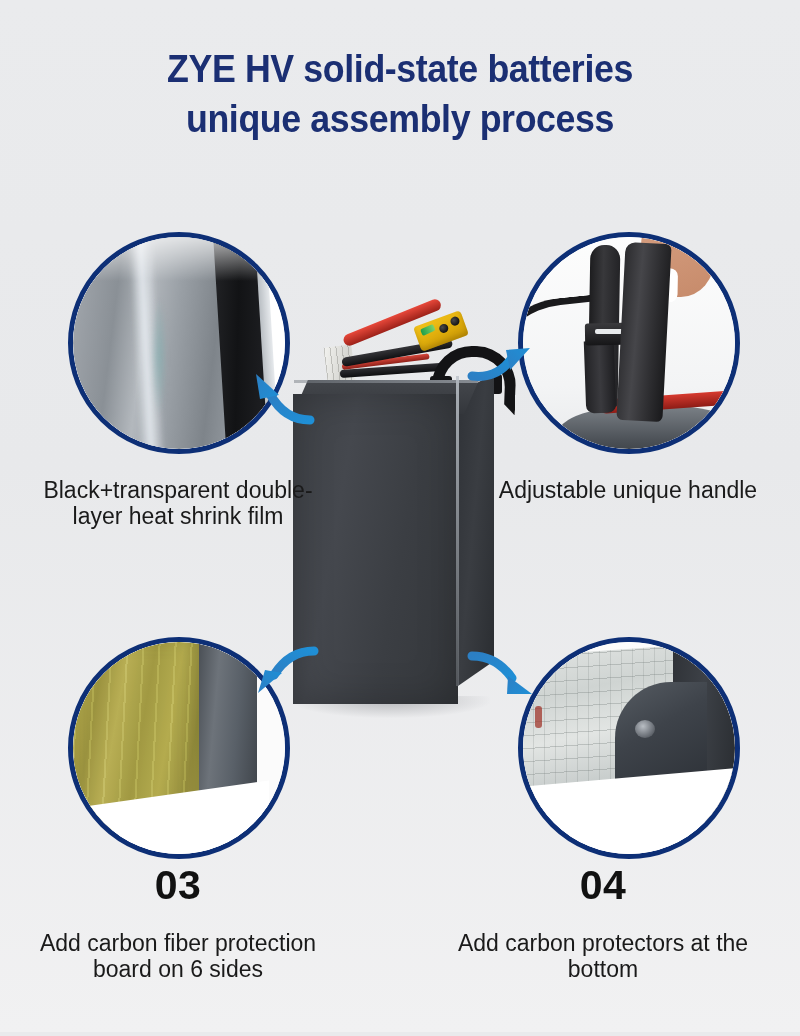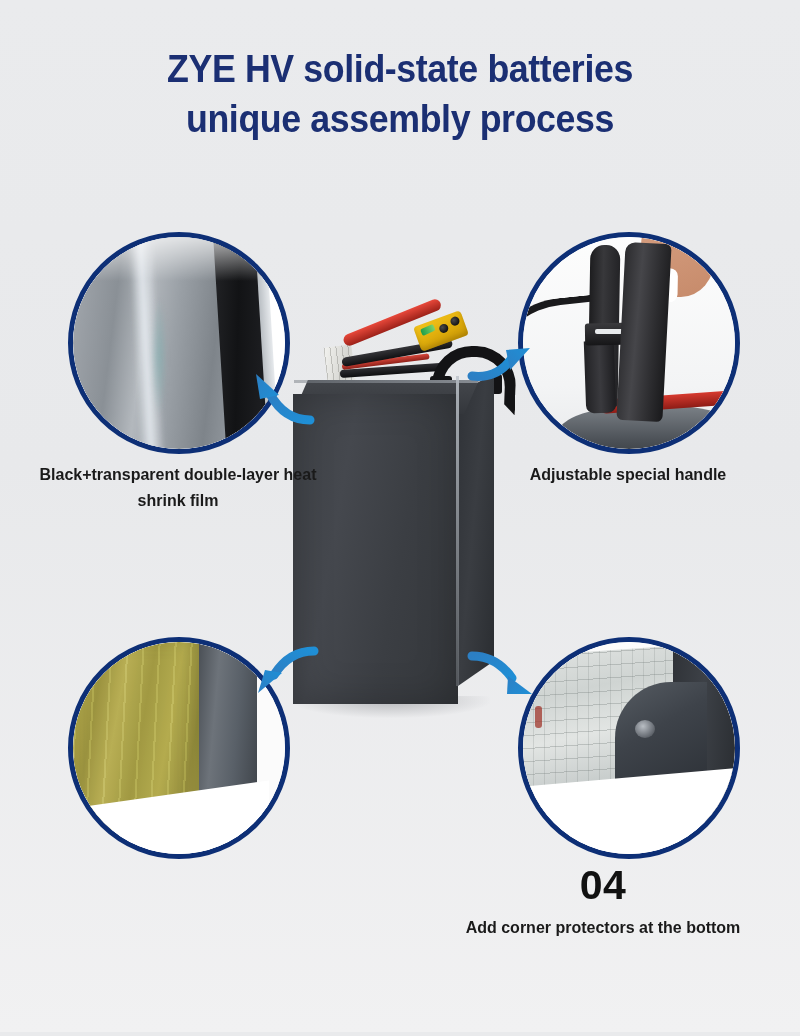--- a/index.html
+++ b/index.html
@@ -356,25 +356,25 @@
   .cap-num {
     font-family: "Liberation Sans", sans-serif;
     font-weight: bold;
     font-size: 41px;
     line-height: 46px;
     color: #111111;
     letter-spacing: 0.5px;
   }
   .cap-text {
     font-family: "Liberation Sans", sans-serif;
-    font-weight: bold;
-    font-size: 16px;
+    font-weight: normal;
+    font-size: 23px;
     line-height: 26px;
     color: #1a1a1a;
-    margin-top: 7px;
+    margin-top: 22px;
   }
   #caption-1 { left: 28px;  top: 455px; width: 300px; }
   #caption-2 { left: 478px; top: 455px; width: 300px; }
   #caption-3 { left: 24px;  top: 862px; width: 308px; }
   #caption-4 { left: 449px; top: 862px; width: 308px; }
 </style>
 </head>
 <body>
 
 <div id="stage">
@@ -509,22 +509,26 @@
     </defs>
     <path d="M2 6 C 18 6, 32 14, 42 28" stroke="url(#ag4)" stroke-width="9" fill="none" stroke-linecap="round"></path>
     <path d="M62 44 L 38 26 L 37 44 Z" fill="url(#ag4)"></path>
   </svg>
 
   <div class="caption" id="caption-1">
     <div class="cap-text">Black+transparent double-layer heat shrink film</div>
   </div>
 
   <div class="caption" id="caption-2">
-    <div class="cap-text">Adjustable special handle</div>
-  </div>
-
+    <div class="cap-text">Adjustable unique handle</div>
+  </div>
+
+  <div class="caption" id="caption-3">
+    <div class="cap-num">03</div>
+    <div class="cap-text">Add carbon fiber protection board on 6 sides</div>
+  </div>
 
   <div class="caption" id="caption-4">
     <div class="cap-num">04</div>
-    <div class="cap-text">Add corner protectors at the bottom</div>
+    <div class="cap-text">Add carbon protectors at the bottom</div>
   </div>
 
 </div>
 
 </body></html>

